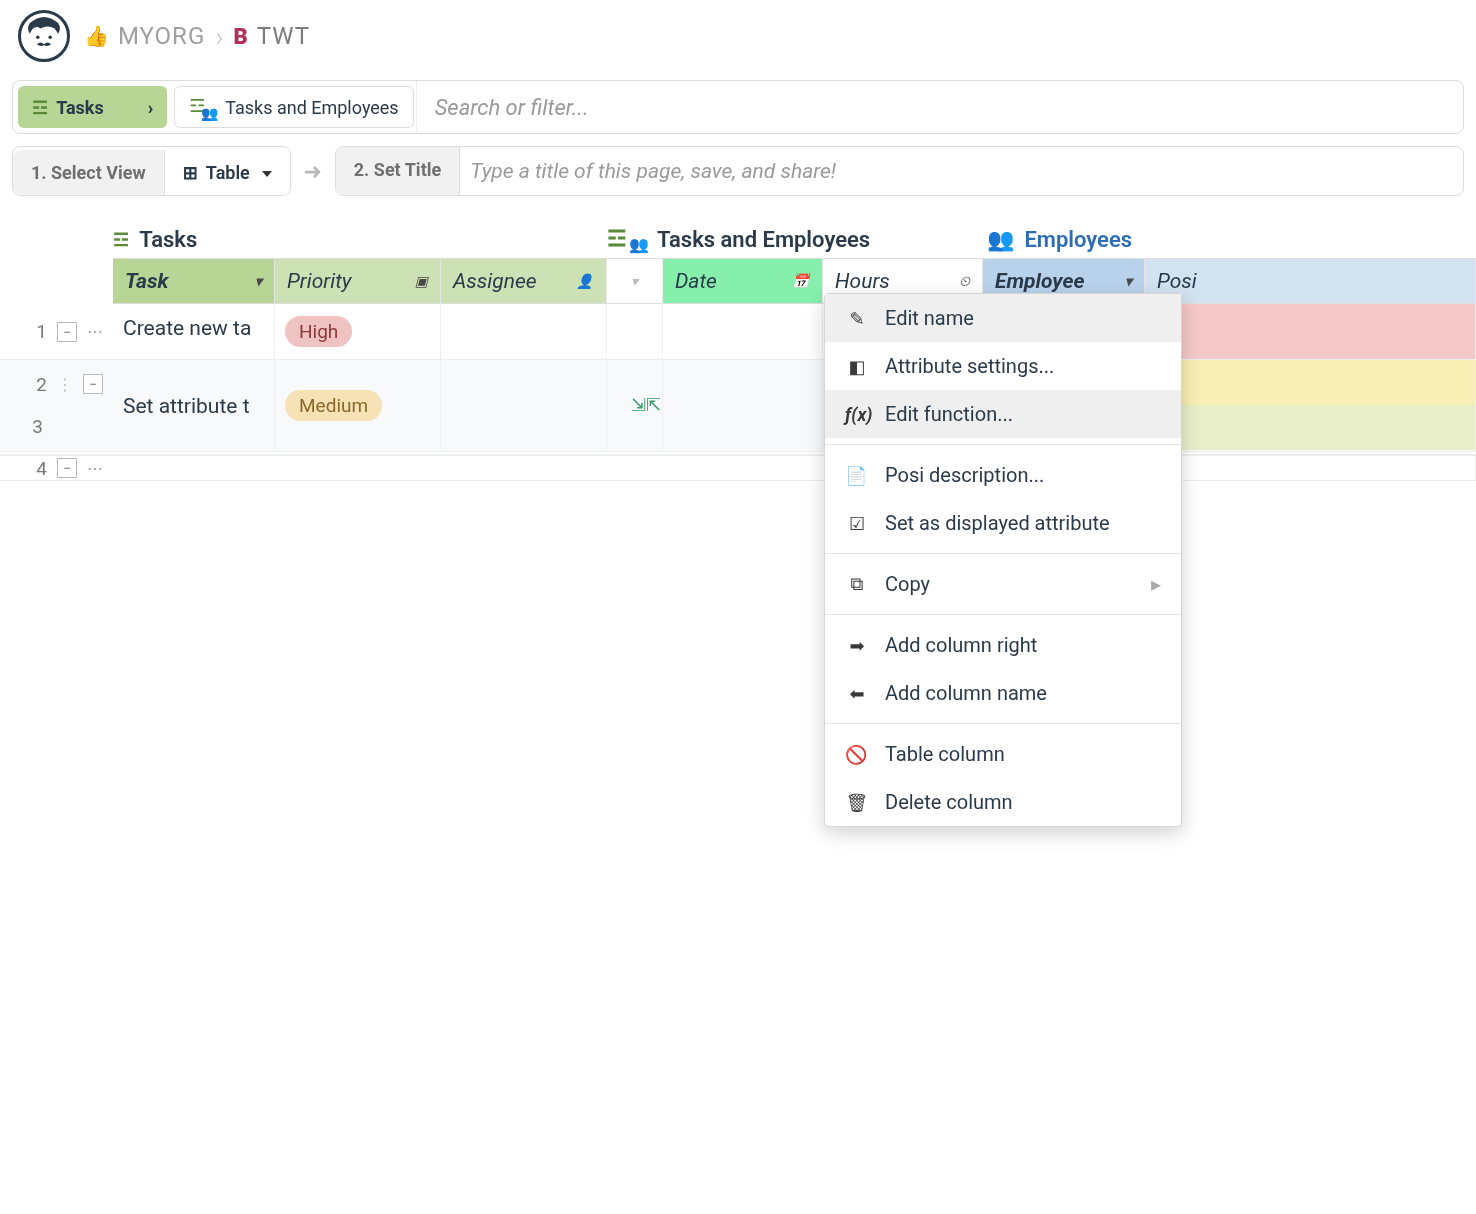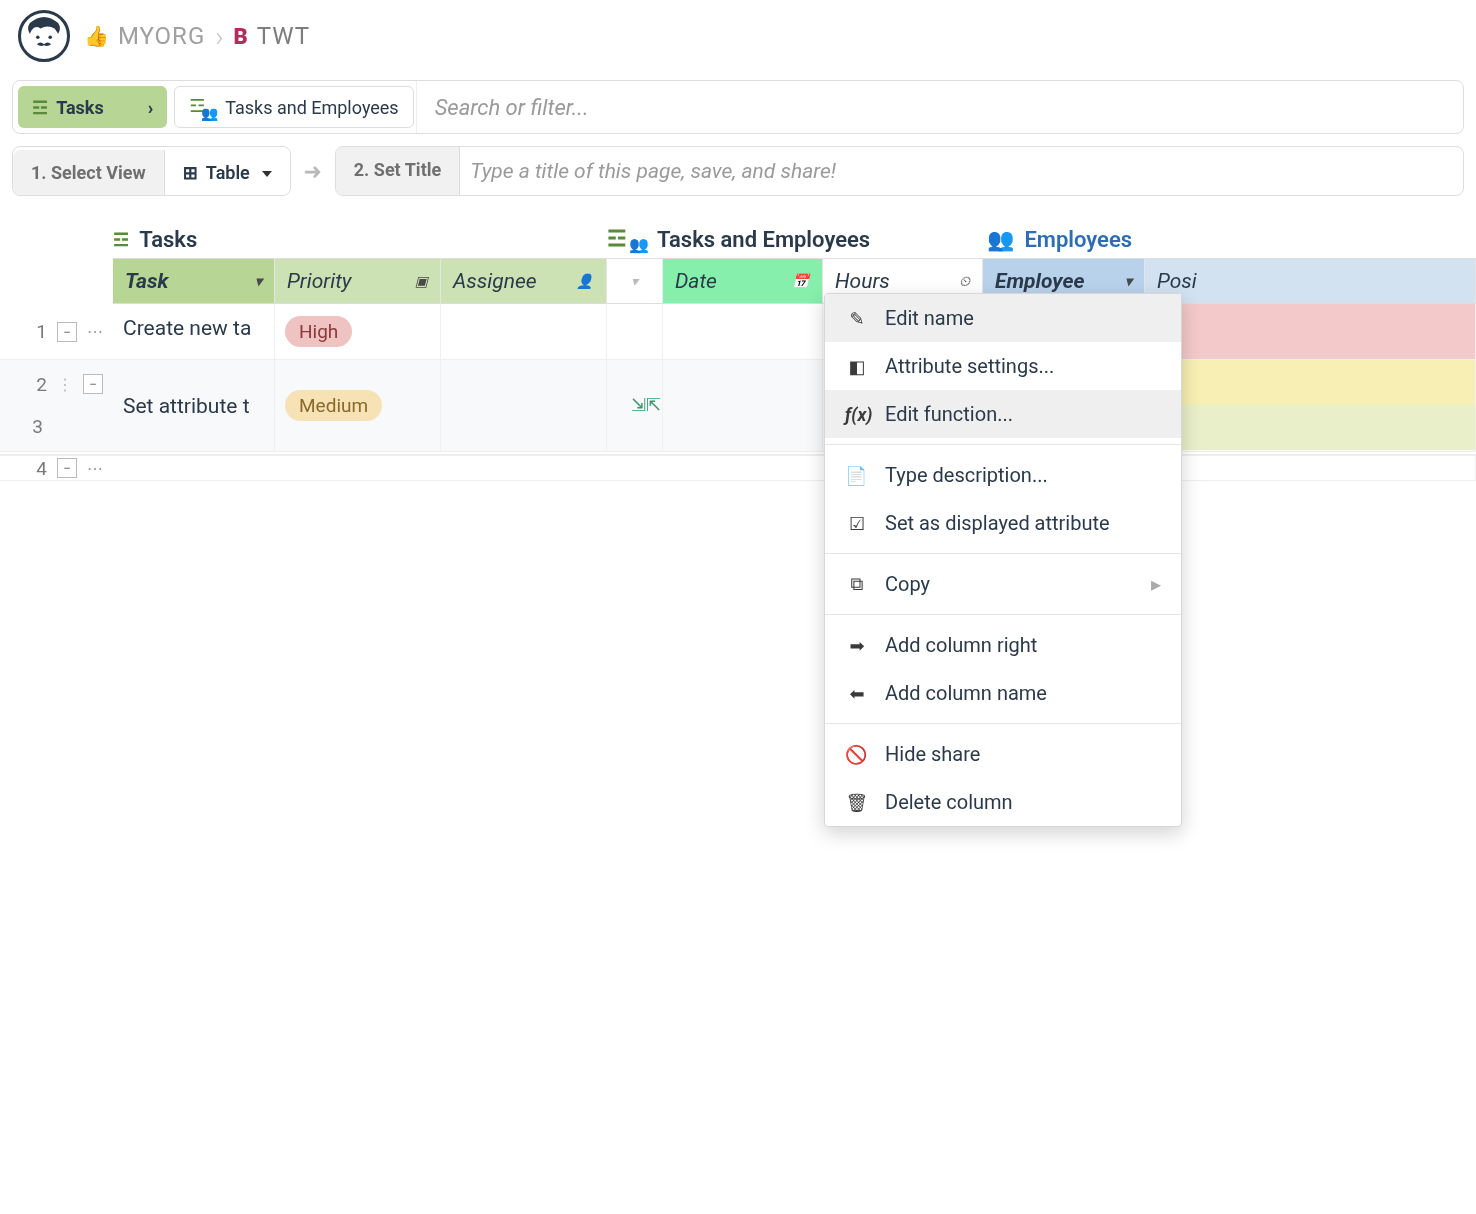--- a/index.html
+++ b/index.html
@@ -286,21 +286,21 @@
       <span class="ic">◧</span>
       <span>Attribute settings...</span>
     </div>
   <div class="ctx-item hover">
       <span class="ic" style="font-style:italic;font-weight:700;">ƒ(x)</span>
       <span>Edit function...</span>
     </div>
   <div class="ctx-sep"></div>
   <div class="ctx-item">
       <span class="ic">📄</span>
-      <span>Type description...</span>
+      <span>Posi description...</span>
     </div>
   <div class="ctx-item">
       <span class="ic">☑</span>
       <span>Set as displayed attribute</span>
     </div>
   <div class="ctx-sep"></div>
   <div class="ctx-item">
       <span class="ic">⧉</span>
       <span>Copy</span>
       <span class="arrow-right">▸</span>
@@ -310,19 +310,19 @@
       <span class="ic">➡</span>
       <span>Add column right</span>
     </div>
   <div class="ctx-item">
       <span class="ic">⬅</span>
       <span>Add column name</span>
     </div>
   <div class="ctx-sep"></div>
   <div class="ctx-item">
       <span class="ic">🚫</span>
-      <span>Hide share</span>
+      <span>Table column</span>
     </div>
   <div class="ctx-item">
       <span class="ic ic-red">🗑</span>
       <span>Delete column</span>
     </div>
 </div>
 
 </body></html>

